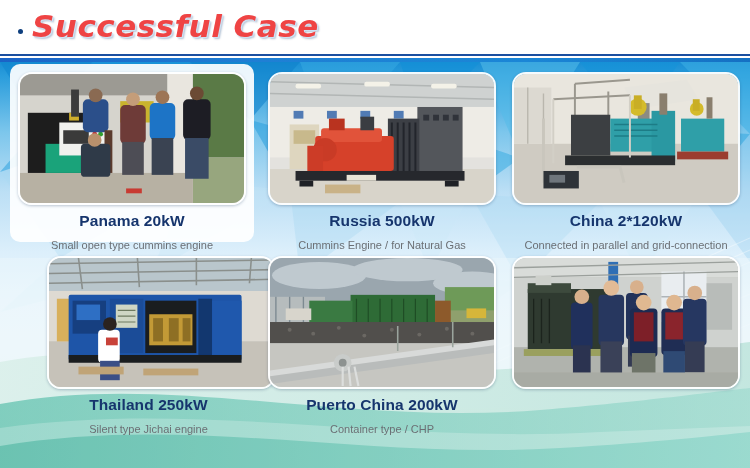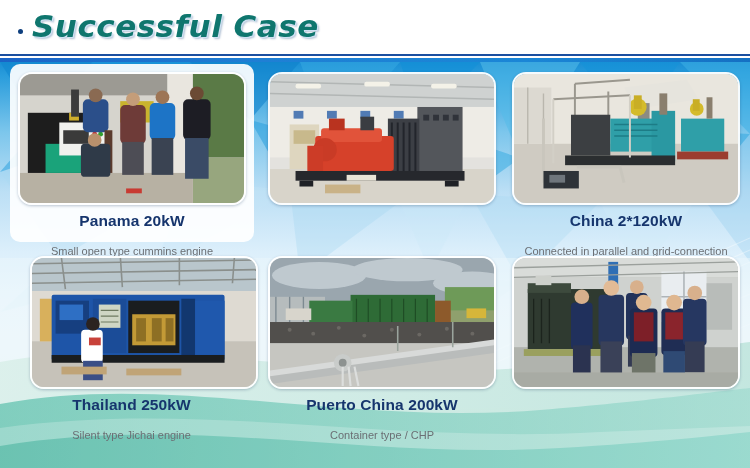--- a/index.html
+++ b/index.html
@@ -42,21 +42,21 @@
     border-radius: 50%;
     background: #0e3f7e;
     margin-top: 10px;
   }
   .page-title {
     font-family: "DejaVu Sans", sans-serif;
     font-size: 31px;
     font-weight: bold;
     font-style: italic;
     letter-spacing: 0.5px;
-    color: #0f766e;
+    color: #ef4444;
     text-shadow: 1px 1px 0 #cfe2f4, 2px 2px 2px rgba(10,60,120,0.30);
     white-space: nowrap;
   }
 
   
   .rule-dark {
     position: absolute;
     left: 0; top: 54px;
     width: 750px; height: 2px;
     background: #1b4fa0;
@@ -105,21 +105,21 @@
     height: 406px;
     z-index: 20;
   }
   .card {
     position: absolute;
     width: 228px;
   }
   .card.c0 { left: 18px;  top: 10px; }
   .card.c1 { left: 268px; top: 10px; }
   .card.c2 { left: 512px; top: 10px; }
-  .card.c3 { left: 5px;  top: 194px; padding-left: 25px; }
+  .card.c3 { left: 22px;  top: 194px; padding-left: 25px; }
   .card.c4 { left: 268px; top: 194px; }
   .card.c5 { left: 512px; top: 194px; }
 
   .card-plate {
     position: absolute;
     left: -8px; top: -8px;
     width: 244px;
     height: 178px;
     background: rgba(255,255,255,0.92);
     border-radius: 10px;
@@ -148,21 +148,21 @@
     font-size: 15.5px;
     font-weight: bold;
     color: #16356d;
     letter-spacing: 0.1px;
     line-height: 1.15;
     white-space: nowrap;
   }
   .caption-sub {
     font-size: 11px;
     color: #6b6f74;
-    margin-top: 15px;
+    margin-top: 9px;
     line-height: 1.15;
     white-space: nowrap;
   }
 </style>
 </head>
 <body>
 
 <div id="page">
 
   <div class="stage">
@@ -336,20 +336,24 @@
           <rect x="92" y="44" width="14" height="14" fill="#3a3d42"></rect>
           <circle cx="56" cy="78" r="12" fill="#c93b26"></circle>
           <rect x="38" y="74" width="16" height="26" fill="#cc3c27"></rect>
           <rect x="26" y="100" width="172" height="10" fill="#26282d"></rect>
           <rect x="30" y="110" width="14" height="6" fill="#1f2126"></rect>
           <rect x="178" y="110" width="14" height="6" fill="#1f2126"></rect>
           <rect x="78" y="104" width="30" height="6" fill="#e8e4d6"></rect>
           <rect x="56" y="114" width="36" height="9" fill="#c9b287"></rect>
         </svg>
       </div>
+      <div class="caption">
+        <div class="caption-title">Russia 500kW</div>
+        <div class="caption-sub">Cummins Engine / for Natural Gas</div>
+      </div>
     </div>
 
     <div class="card c2 noplate">
 
       <div class="photo">
         <svg viewBox="0 0 228 133" preserveAspectRatio="none">
           <rect width="228" height="133" fill="#dedad2"></rect>
           <rect x="0" y="0" width="228" height="72" fill="#e9e6de"></rect>
           <rect x="0" y="72" width="228" height="61" fill="#cfcbc2"></rect>
           <rect x="0" y="14" width="38" height="58" fill="#dcd9d1"></rect>

